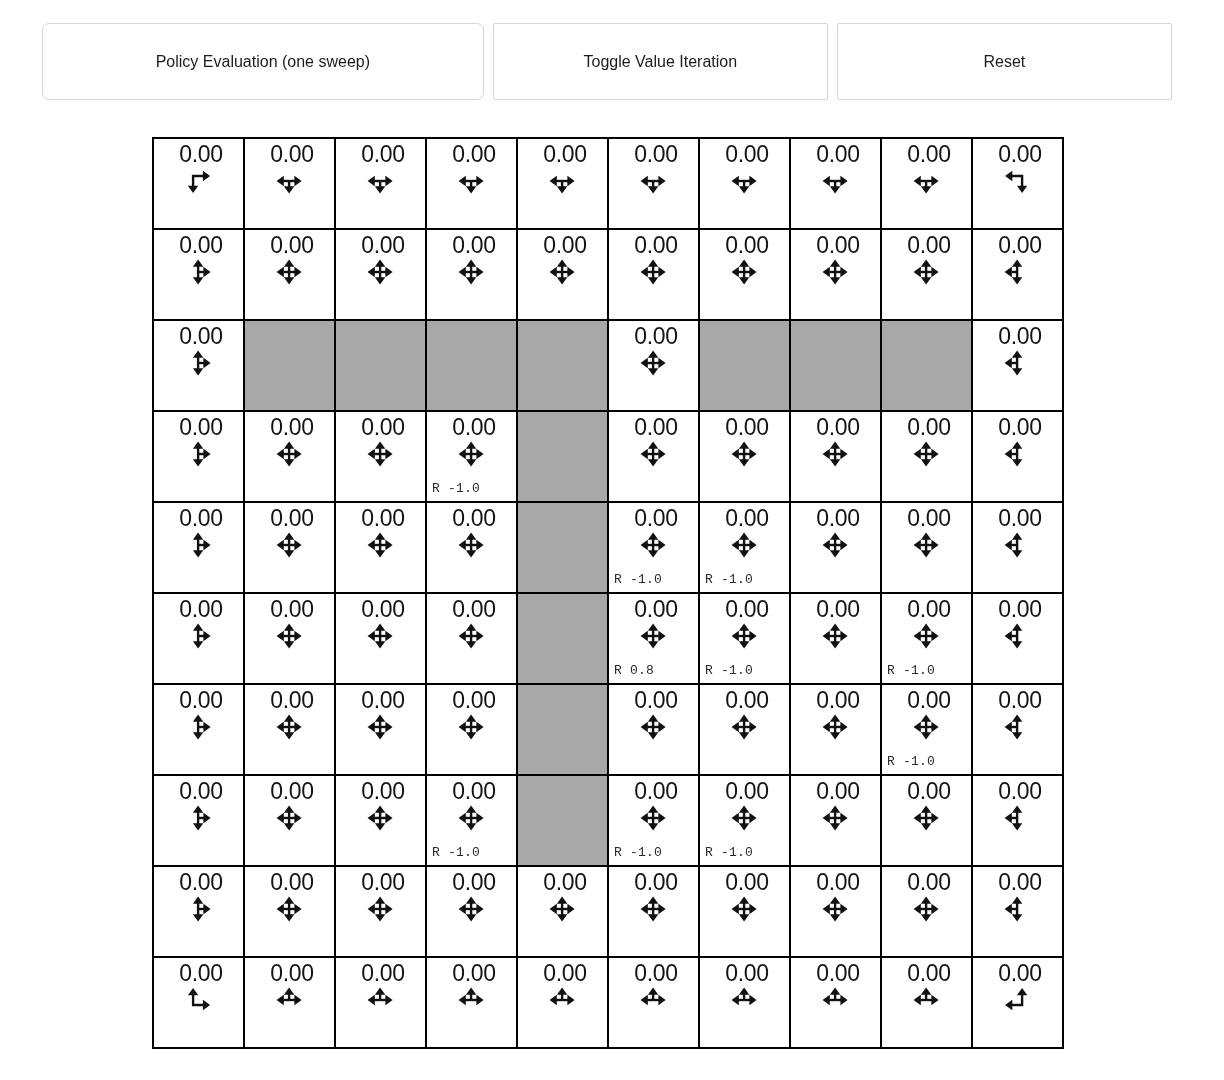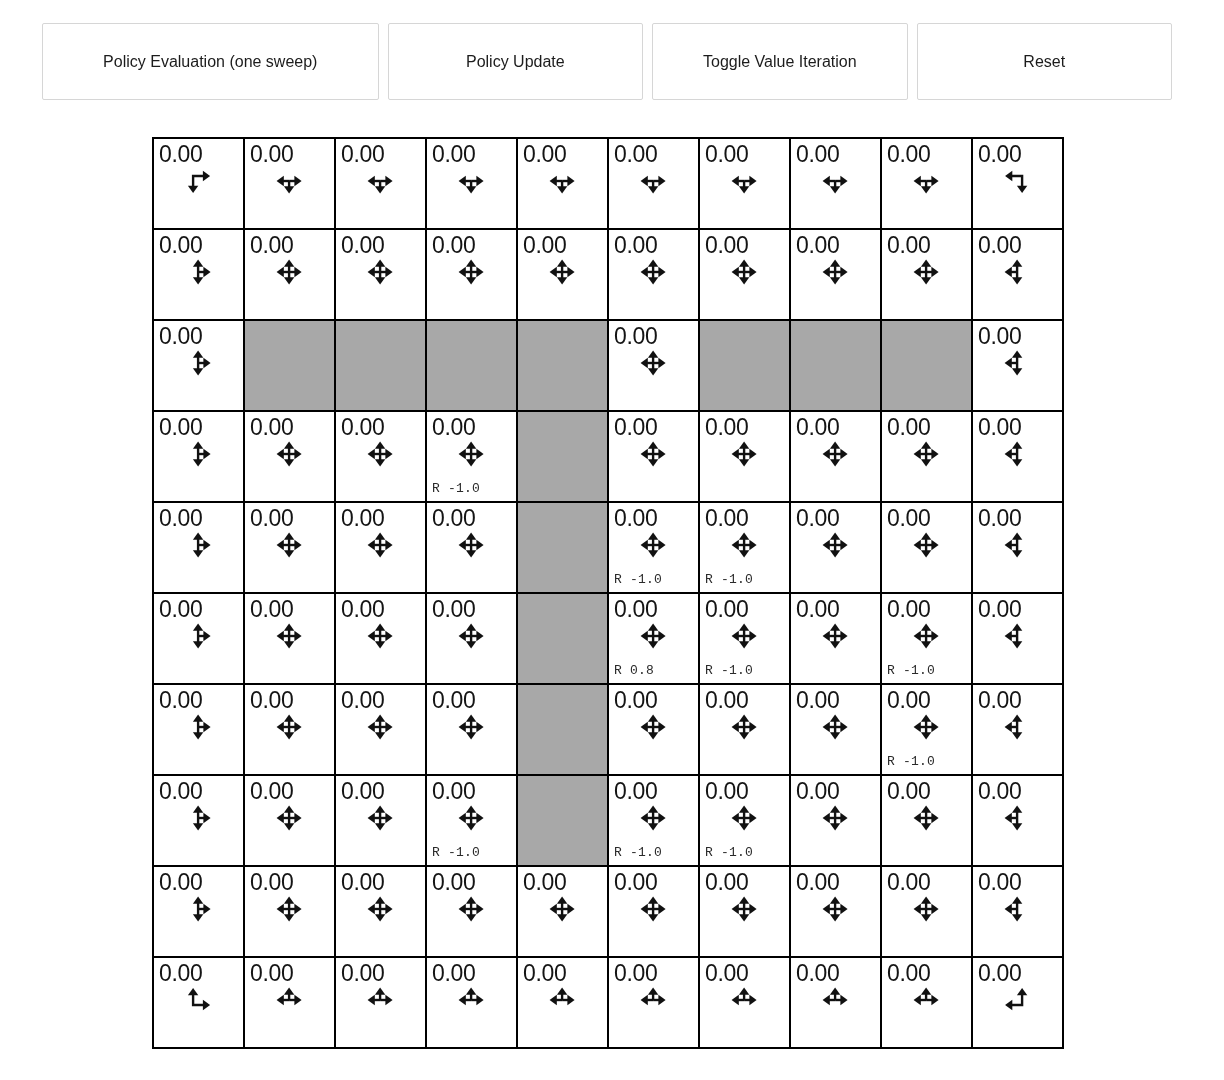--- a/index.html
+++ b/index.html
@@ -10,25 +10,25 @@
   .toolbar{
     position:absolute;left:42px;top:23px;width:1130px;height:77px;
     display:flex;gap:9px;
   }
   .btn{
     flex:100 1 0;background:#ffffff;border:1px solid #d6d6d6;border-radius:2px;
     font-family:"Liberation Sans",sans-serif;font-size:16px;color:#1c1c1c;
     display:flex;align-items:center;justify-content:center;cursor:pointer;
     padding:0;
   }
-  .btn-wide{flex:132 1 0;}
+  .btn-wide{flex:132 1 0;border-radius:7px;}
   .grid{
     position:absolute;left:152px;top:137px;
     display:grid;grid-template-columns:repeat(10,91px);grid-auto-rows:91px;
-    border:1px solid #000;background:#f9a8d4;
+    border:1px solid #000;background:#f9a8d4;text-align:center;
   }
   .cell{
     position:relative;box-sizing:border-box;border:1px solid #000;background:#ffffff;
   }
   .cell.wall{background:#a8a8a8;}
   .val{
     font-size:23px;line-height:1.05;color:#141414;
     padding:3px 0 0 5px;letter-spacing:-0.3px;white-space:nowrap;
   }
   .glyph{
@@ -39,21 +39,20 @@
   .reward{
     position:absolute;left:5px;bottom:5px;font-size:13px;color:#2a2a2a;
     letter-spacing:0.2px;white-space:nowrap;font-family:Liberation Mono, monospace;
   }
 </style>
 </head>
 <body>
 
 <div class="toolbar">
   <button class="btn btn-wide">Policy Evaluation (one sweep)</button>
-  <button class="btn">Policy Update</button>
   <button class="btn">Toggle Value Iteration</button>
   <button class="btn">Reset</button>
 </div>
 
 <div class="grid">
     <div class="cell">
       <div class="val">0.00</div>
       <span class="glyph">
         <svg viewBox="-15 -15 30 30" width="30" height="30">
           <polygon points="-5,12 -10.2,4.8 0.20000000000000018,4.8" fill="#111111"></polygon>

